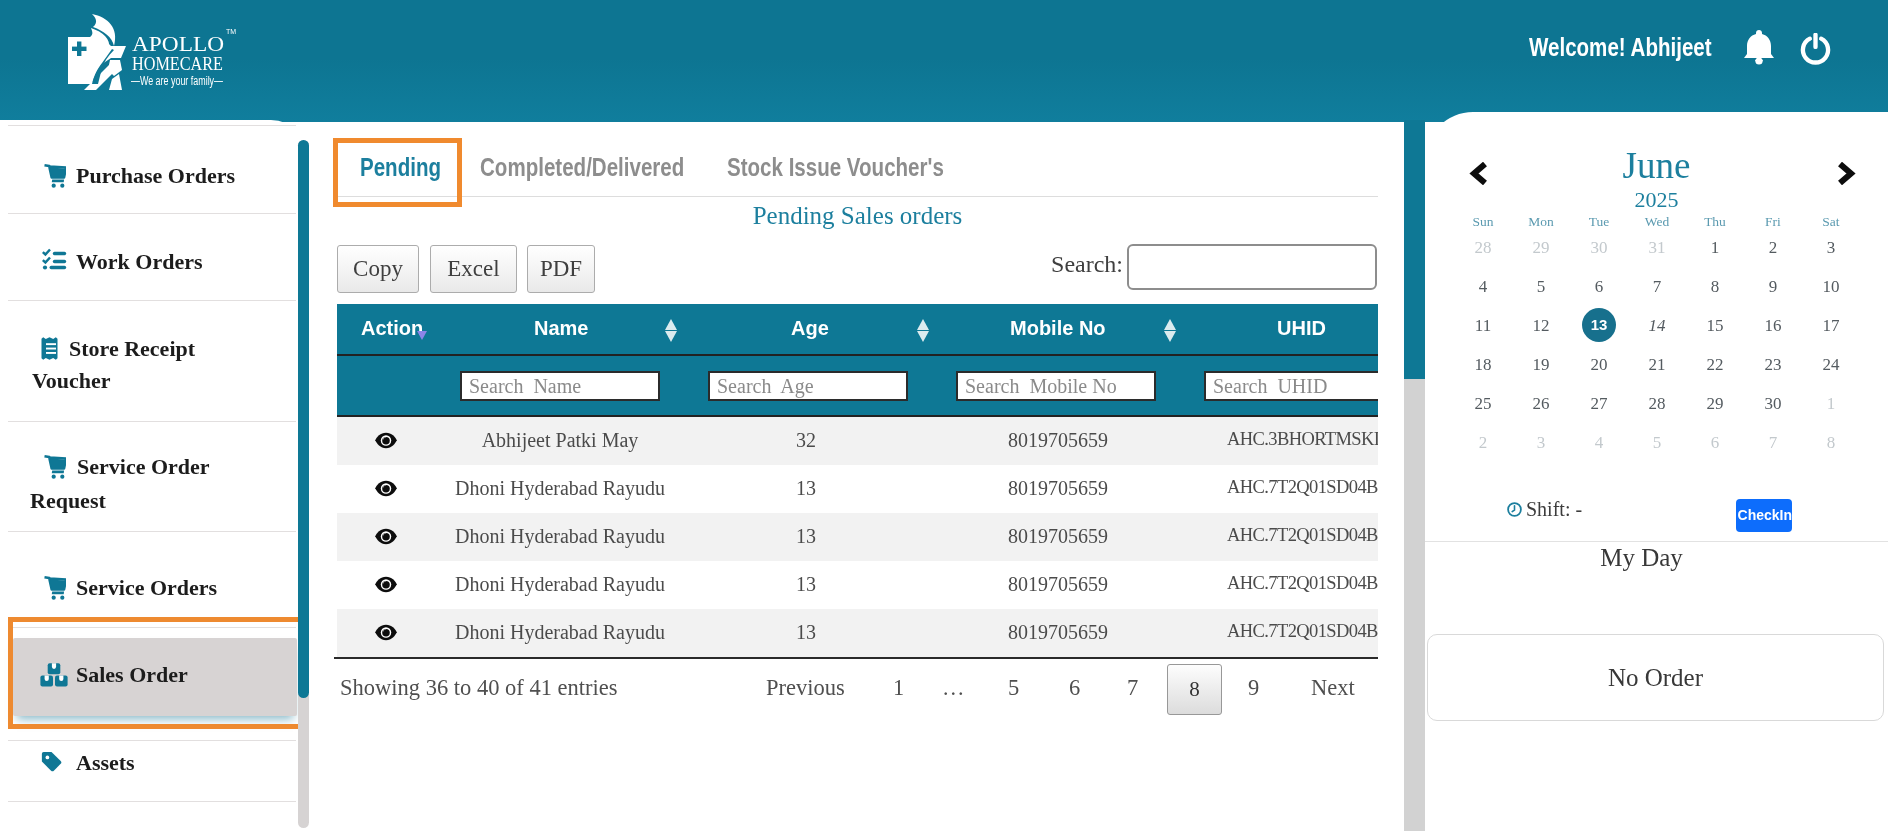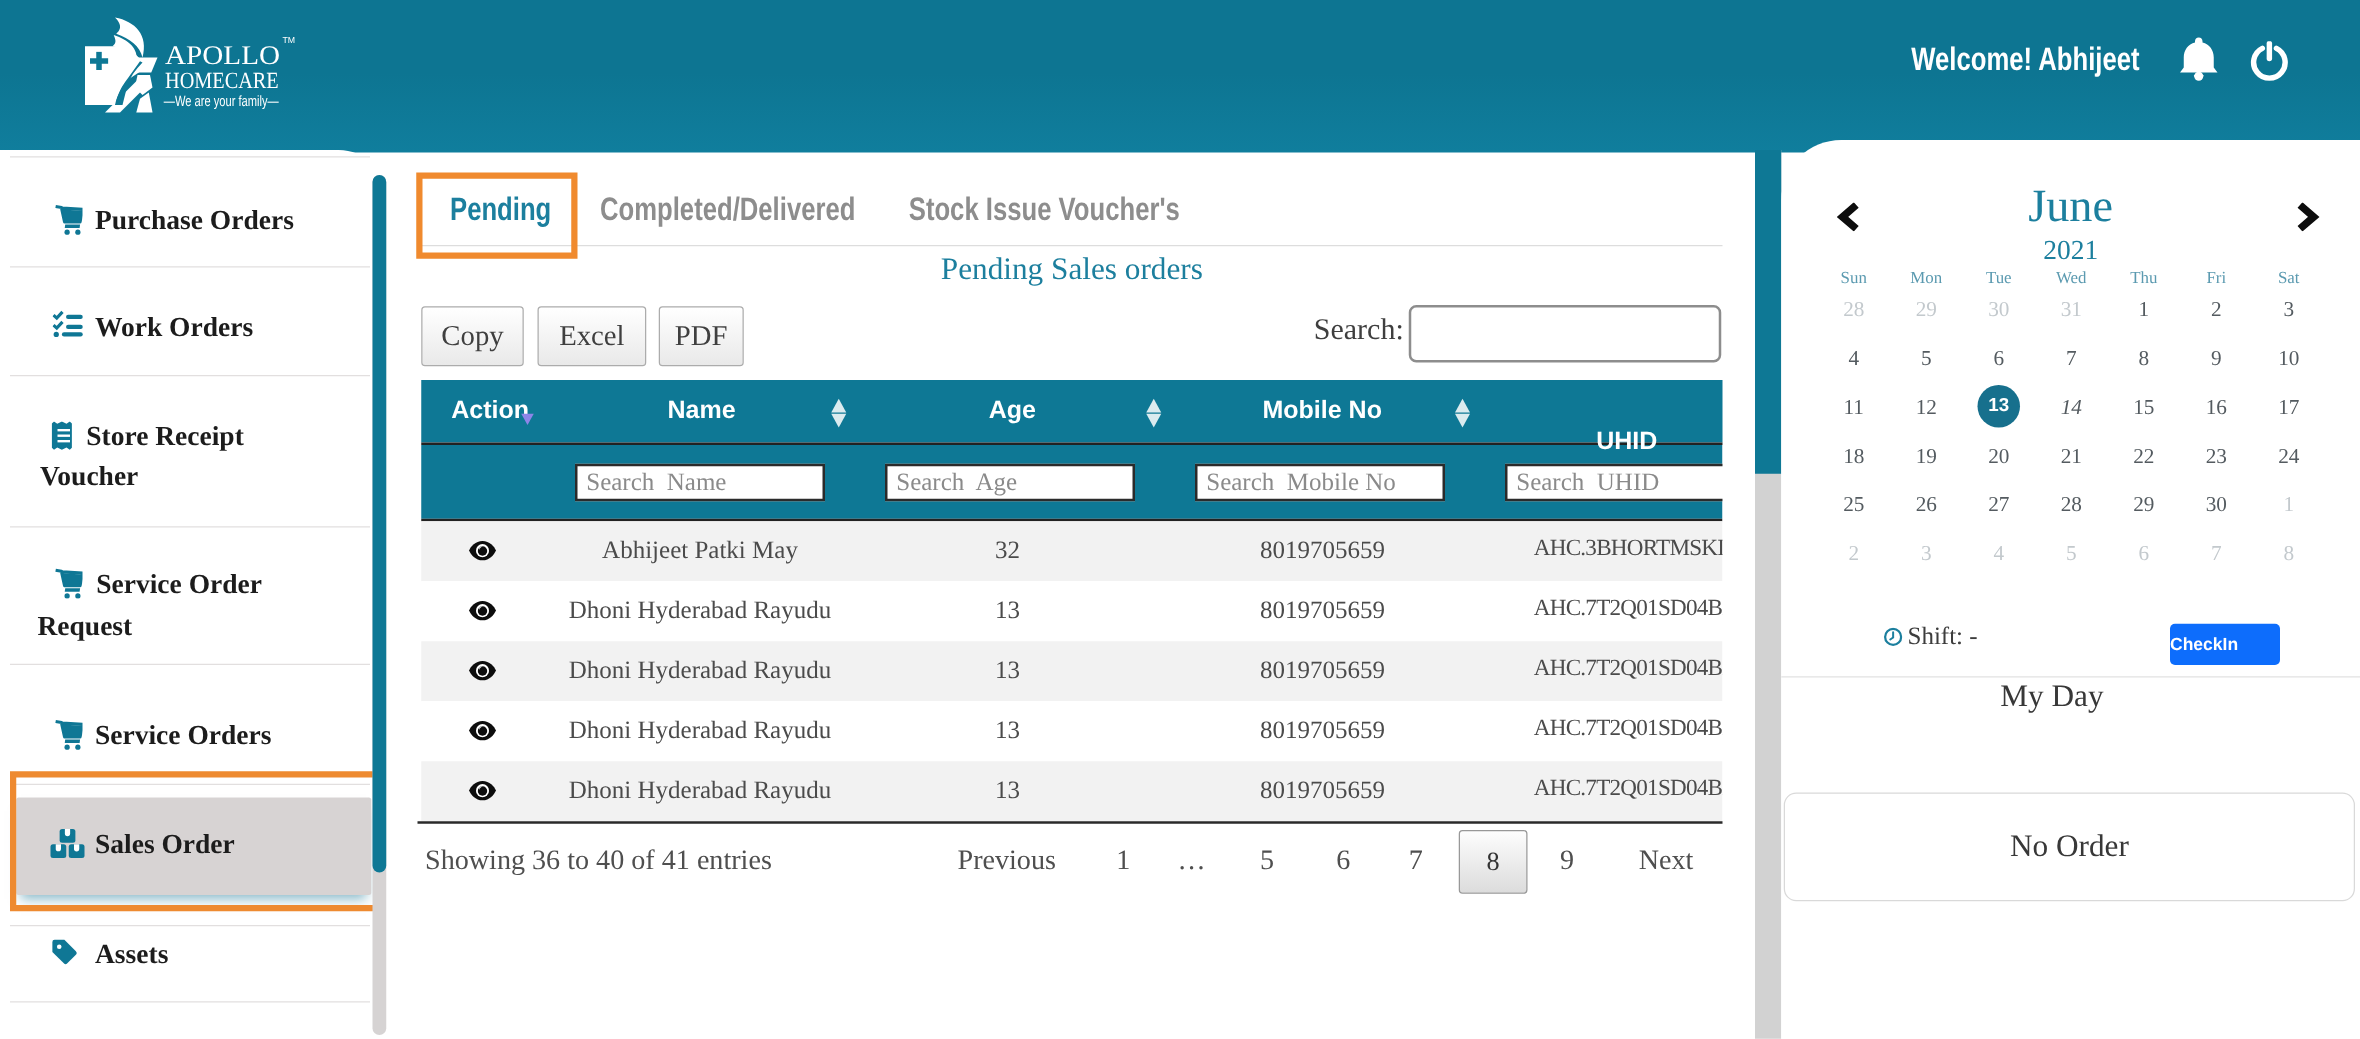--- a/index.html
+++ b/index.html
@@ -70,23 +70,23 @@
   #june{left:1425px;top:147px;width:463px;text-align:center;line-height:1;font-size:37px;color:var(--teal-txt);}
   #y2023{left:1425px;top:189px;width:463px;text-align:center;line-height:1;font-size:22px;color:var(--teal-txt);}
   .wday{position:absolute;top:214px;width:58px;text-align:center;
     font-size:13.5px;color:#5b9ab0;}
   .day{position:absolute;width:58px;text-align:center;font-size:17px;line-height:19px;color:#545b60;}
   .mut{color:#c3c9cd;}
   #selday{left:1582px;top:308px;width:34px;height:34px;border-radius:50%;background:#17708d;
     color:#fff;text-align:center;line-height:34px;font-size:15px;font-weight:bold;
     font-family:"Liberation Sans",sans-serif;}
   #shift{left:1526px;top:498px;font-size:20px;color:#3d3d3d;}
-  #checkin{left:1736px;top:499px;width:88px;height:33px;background:#0d6dfc;border-radius:4px;
+  #checkin{left:1736px;top:499px;width:56px;height:33px;background:#0d6dfc;border-radius:4px;
     color:#fff;font-family:"Liberation Sans",sans-serif;font-weight:bold;font-size:14px;
-    text-align:left;line-height:33px;}
+    text-align:right;line-height:33px;}
   #myline{left:1425px;top:541px;width:463px;height:1px;background:#e2e2e2;}
   #myday{left:1425px;top:544px;width:433px;text-align:center;font-size:25px;color:#383838;}
   #nodata{left:1427px;top:634px;width:457px;height:87px;border:1px solid #d9d9d9;border-radius:10px;
     text-align:center;line-height:85px;font-size:25px;color:#383838;}
 </style>
 </head>
 <body>
 <div class="abs" id="header"></div>
 <div class="abs" id="logo">
     <svg style="position:absolute;left:62px;top:6px;" width="200" height="108" viewBox="0 0 200 108">
@@ -225,21 +225,21 @@
 <div class="sort" style="left:417px;top:331px;border-left-width:5.5px;border-right-width:5.5px;border-top:9px solid #8d85e8;"></div>
 <div class="th" style="left:534px;">Name</div>
 <div class="sort sortup" style="left:665px;"></div>
 <div class="sort sortdn" style="left:665px;"></div>
 <div class="th" style="left:791px;">Age</div>
 <div class="sort sortup" style="left:917px;"></div>
 <div class="sort sortdn" style="left:917px;"></div>
 <div class="th" style="left:1010px;">Mobile No</div>
 <div class="sort sortup" style="left:1164px;"></div>
 <div class="sort sortdn" style="left:1164px;"></div>
-<div class="th" style="left:1277px;margin-top:25px;">UHID</div>
+<div class="th" style="left:1277px;">UHID</div>
 
 <div class="fin" style="left:460px;">Search&nbsp; Name</div>
 <div class="fin" style="left:708px;">Search&nbsp; Age</div>
 <div class="fin" style="left:956px;">Search&nbsp; Mobile No</div>
 <div class="fin" style="left:1204px;">Search&nbsp; UHID</div>
 
 <svg class="eye" style="top:432px;" viewBox="0 0 24 18">
 <path d="M12 0.5 C6 0.5 1.6 5.3 0.3 8.8 C1.6 12.3 6 17.5 12 17.5 C18 17.5 22.4 12.3 23.7 8.8 C22.4 5.3 18 0.5 12 0.5 Z" fill="#0d0d0d"></path>
 <circle cx="12" cy="9" r="5.7" fill="#fff"></circle>
 <circle cx="12" cy="9.3" r="4.1" fill="#0d0d0d"></circle>
@@ -310,21 +310,21 @@
     <svg style="position:absolute;left:1469px;top:162px;" width="20" height="23" viewBox="0 0 20 23">
 <path d="M16 2 L5 11.5 L16 21" fill="none" stroke="#0d0d0d" stroke-width="6" stroke-linejoin="miter"></path>
 </svg>
   </div>
 <div class="abs" id="rarrow">
     <svg style="position:absolute;left:1836px;top:162px;" width="20" height="23" viewBox="0 0 20 23">
 <path d="M4 2 L15 11.5 L4 21" fill="none" stroke="#0d0d0d" stroke-width="6" stroke-linejoin="miter"></path>
 </svg>
   </div>
 <div class="abs" id="june">June</div>
-<div class="abs" id="y2023">2021</div>
+<div class="abs" id="y2023">2025</div>
 <div class="wday" style="left:1454px;">Sun</div>
 <div class="wday" style="left:1512px;">Mon</div>
 <div class="wday" style="left:1570px;">Tue</div>
 <div class="wday" style="left:1628px;">Wed</div>
 <div class="wday" style="left:1686px;">Thu</div>
 <div class="wday" style="left:1744px;">Fri</div>
 <div class="wday" style="left:1802px;">Sat</div>
 <div class="day mut" style="left:1454px;top:238px;">28</div>
 <div class="day mut" style="left:1512px;top:238px;">29</div>
 <div class="day mut" style="left:1570px;top:238px;">30</div>

